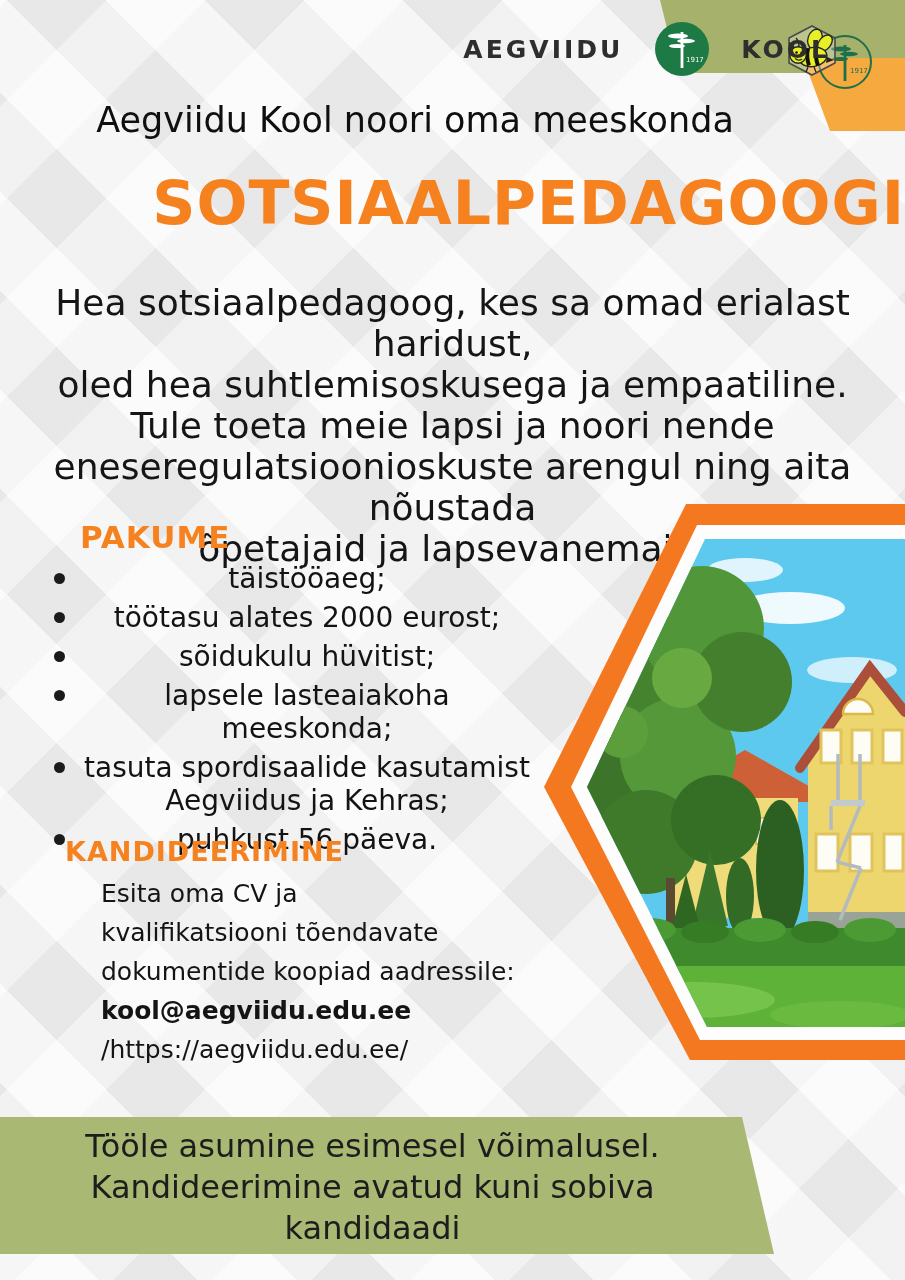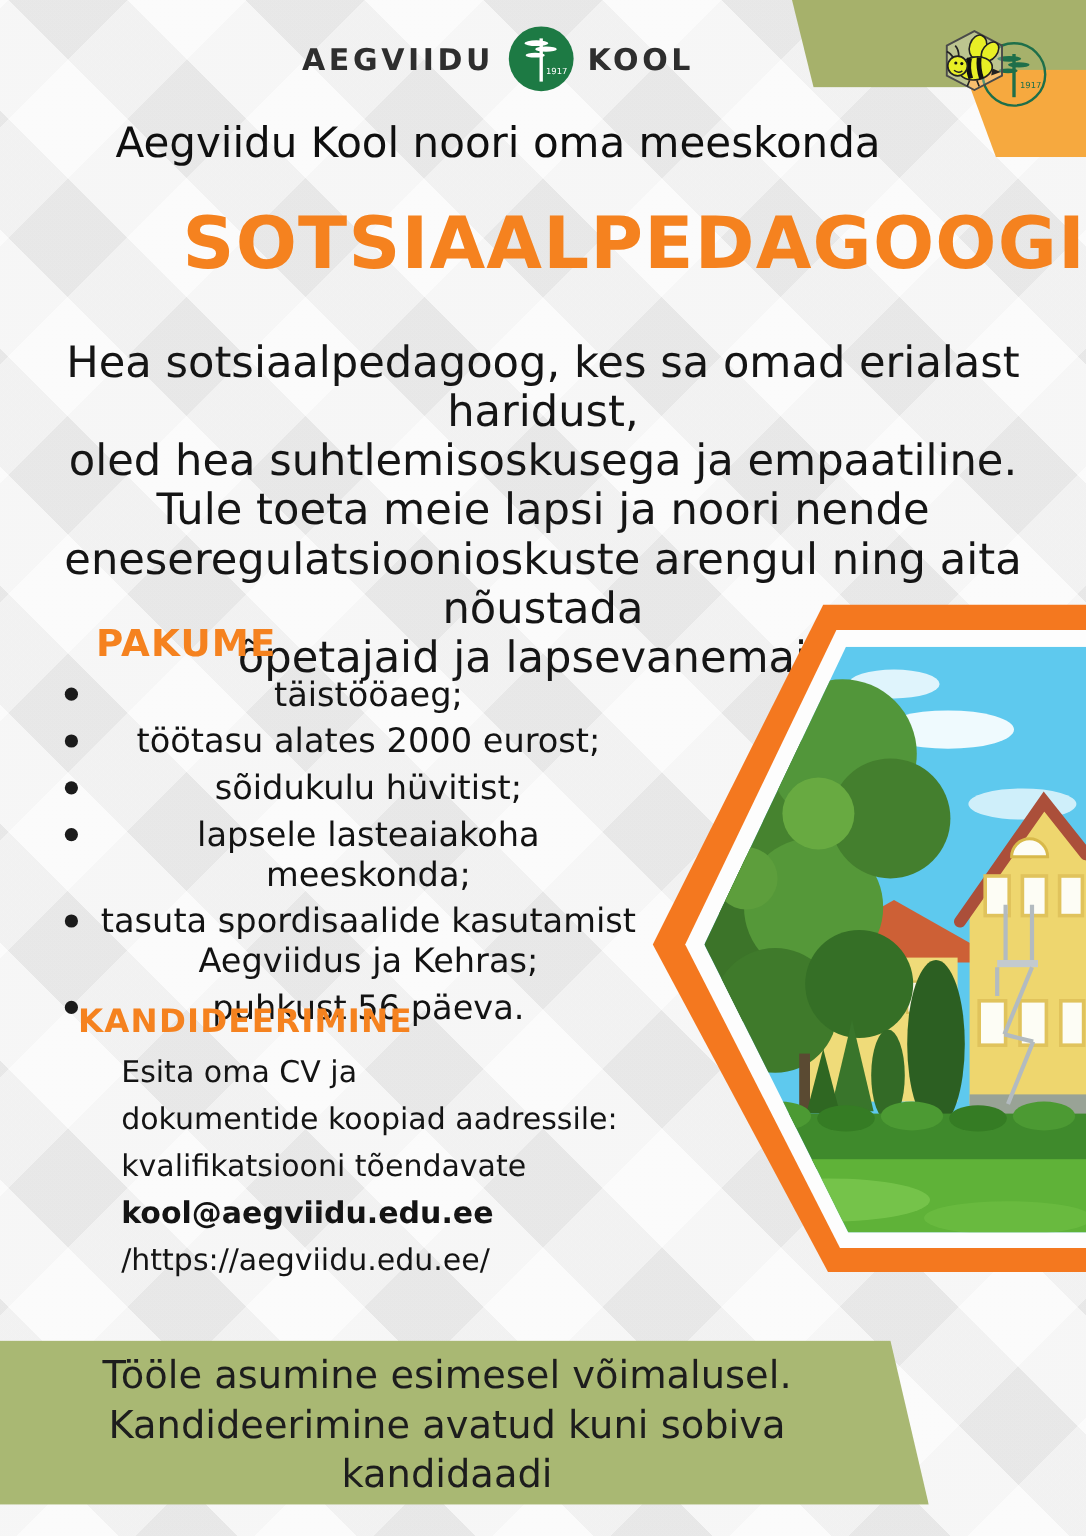--- a/index.html
+++ b/index.html
@@ -6,21 +6,21 @@
   .poster{
     position:relative; width:905px; height:1280px; overflow:hidden;
     font-family:"DejaVu Sans", sans-serif; color:#1c1c1c;
     background:
       repeating-linear-gradient(45deg, rgba(255,255,255,.55) 0 70px, rgba(0,0,0,0.018) 70px 140px),
       repeating-linear-gradient(-45deg, rgba(255,255,255,.35) 0 70px, rgba(0,0,0,0.022) 70px 140px),
       #f2f2f2;
   }
   .abs{position:absolute;}
   
-  .logo-row{top:20px; left:0; width:830px; display:flex; justify-content:center; align-items:center; gap:10px;}
+  .logo-row{top:20px; left:0; width:830px; display:flex; justify-content:flex-end; align-items:center; gap:30px;}
   .logo-word{font-size:25px; font-weight:bold; letter-spacing:3px; color:#2e2e2e;}
   .subtitle{top:100px; left:0; width:830px; text-align:center; font-size:35px; color:#0f0f0f;}
   .title{top:168px; left:0; width:905px; text-align:right; font-size:60px; font-weight:800; letter-spacing:1px; color:#f5821f;}
   .intro{top:282px; left:0; width:905px; text-align:center; font-size:36px; line-height:41px; white-space:pre-line; color:#151515;}
   
   .pakume-heading{left:80px; top:519px; font-size:31px; font-weight:800; letter-spacing:1px; color:#f5821f;}
   .pakume-list{left:52px; top:562px; width:480px; margin:0; padding:0; list-style:none;text-align:center;}
   .pakume-list li{position:relative; padding-left:30px; font-size:28px; line-height:33px; margin-bottom:6px; color:#131313;}
   .pakume-list li .dot{position:absolute; left:2px; top:11px; width:11px; height:11px; border-radius:50%; background:#1b1b1b;}
   .kand-heading{left:65px; top:836px; font-size:27px; font-weight:800; letter-spacing:1px; color:#f5821f;}
@@ -102,22 +102,22 @@
     <li><span class="dot"></span><span>töötasu alates 2000 eurost;</span></li>
     <li><span class="dot"></span><span>sõidukulu hüvitist;</span></li>
     <li><span class="dot"></span><span>lapsele lasteaiakoha meeskonda;</span></li>
     <li><span class="dot"></span><span>tasuta spordisaalide kasutamist Aegviidus ja Kehras;</span></li>
     <li><span class="dot"></span><span>puhkust 56 päeva.</span></li>
   </ul>
 
   <div class="abs kand-heading">KANDIDEERIMINE</div>
   <div class="abs kand-block">
     <div class="line">Esita oma CV ja</div>
+    <div class="line">kvalifikatsiooni tõendavate</div>
     <div class="line">dokumentide koopiad aadressile:</div>
-    <div class="line">kvalifikatsiooni tõendavate</div>
     <div class="line email">kool@aegviidu.edu.ee</div>
     <div class="line">/https://aegviidu.edu.ee/</div>
   </div>
 
   <svg class="abs" style="left:540px; top:500px;" width="365" height="565" viewBox="0 0 365 565">
     <polygon points="146,4 365,4 365,560 150,560 4,287" fill="#f4781f"></polygon>
     <polygon points="157,25 365,25 365,540 160,540 31,287" fill="#fdfdfd"></polygon>
     <clipPath id="photoClip">
         <polygon points="165,39 365,39 365,527 167,527 47,287"></polygon>
       </clipPath>

